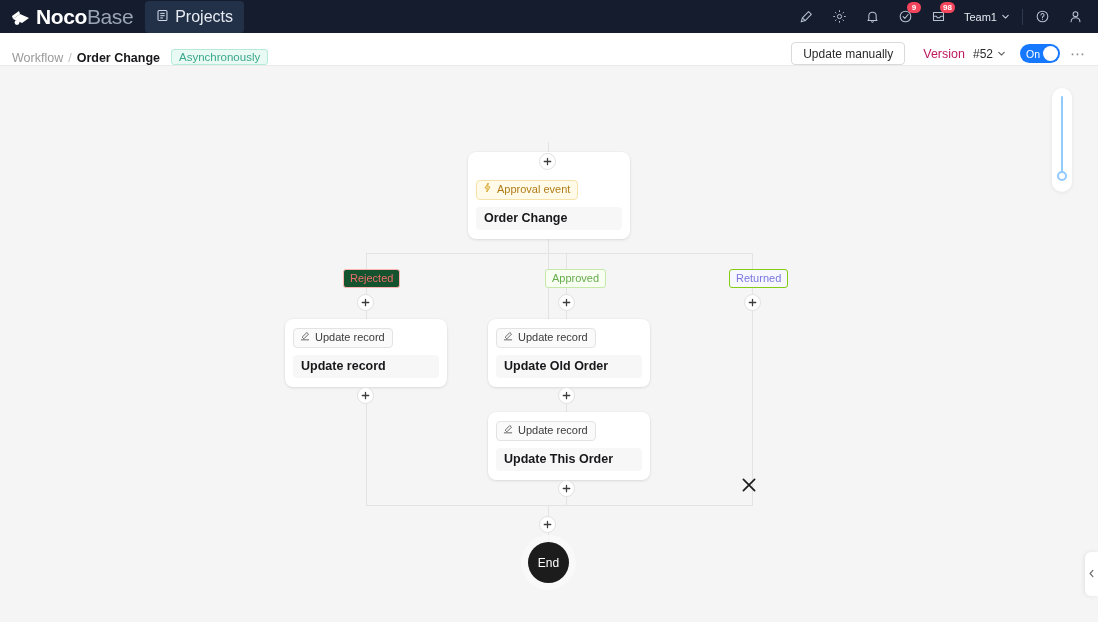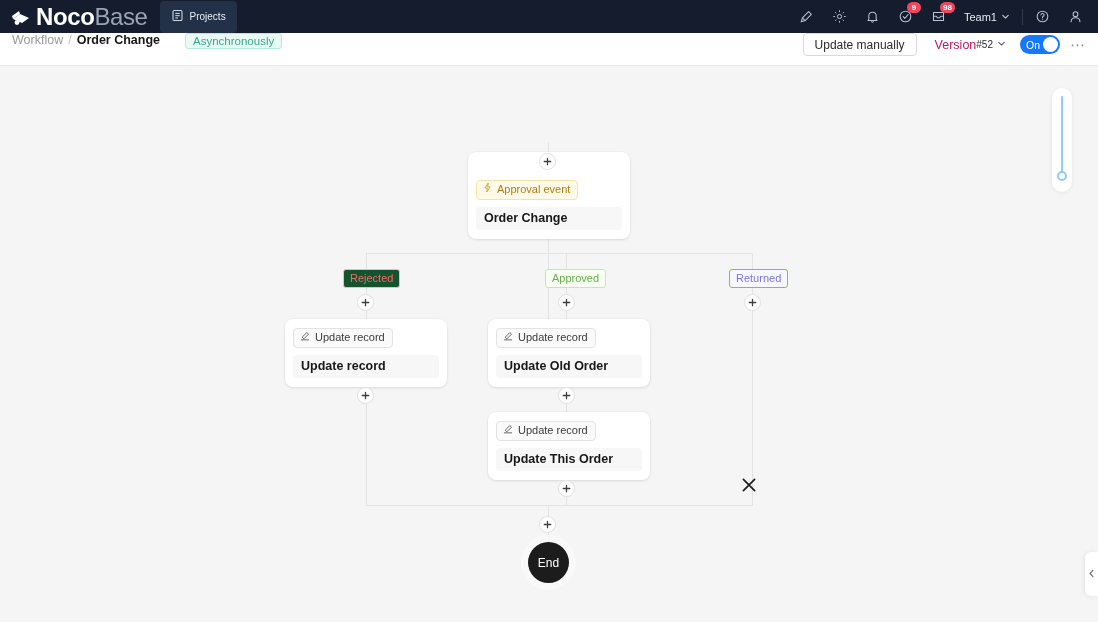--- a/index.html
+++ b/index.html
@@ -12,29 +12,29 @@
 
   
   .topbar {
     position: absolute; top: 0; left: 0;
     width: 1098px; height: 33px;
     background: #141c2e;
     display: flex; align-items: center;
   }
   .logo { display: flex; align-items: center; margin-left: 10px; }
   .logo-cube { width: 22px; height: 20px; position: relative; margin-right: 4px; }
-  .logo-text { font-size: 24px; letter-spacing: -0.4px; line-height: 1; }
+  .logo-text { font-size: 21px; letter-spacing: -0.4px; line-height: 1; }
   .logo-noco { color: #ffffff; font-weight: 700; }
   .logo-base { color: #9aa4b4; font-weight: 400; }
 
   .proj-tab {
     display: flex; align-items: center; gap: 6px;
     margin-left: 12px; height: 29px; padding: 16px 11px;
     background: #223048; border-radius: 4px;
-    color: #e8ecf2; font-size: 10px;
+    color: #e8ecf2; font-size: 16px;
   }
   .spacer { flex: 1; }
 
   .hdr-icons { display: flex; align-items: center; gap: 0px; padding-right: 6px; }
   .hic {
     width: 33px; height: 33px;
     display: flex; align-items: center; justify-content: center;
     color: #cfd6e0; position: relative;
   }
   .badge {
@@ -49,40 +49,40 @@
     color: #e3e8ef; font-size: 11px; padding: 0 9px;
   }
   .hdr-div { width: 1px; height: 16px; background: #2c3a52; margin: 0 3px; }
 
   
   .crumbbar {
     position: absolute; top: 33px; left: 0;
     width: 1098px; height: 33px;
     background: #ffffff;
     border-bottom: 1px solid #eaeaea;
-    display: flex; align-items: flex-start; gap: 14px;
+    display: flex; align-items: flex-end;
   }
   .crumb { margin-left: 12px; font-size: 12.5px; display: flex; align-items: center; gap: 5px; }
   .crumb-root { color: #9a9a9a; }
   .crumb-sep { color: #c2c2c2; }
   .crumb-cur { color: #18181b; font-weight: 700; }
   .async-tag {
     margin-left: 11px; padding: 1px 7px;
     background: #e9f9f4; border: 1px solid #b5ead9;
     border-radius: 3px; color: #3aa88a; font-size: 11.5px;
   }
   .crumb-right { display: flex; align-items: center; gap: 0; padding-right: 8px; }
   .exec-btn {
     height: 23px; padding: 0 11px;
     border: 1px solid #d9d9d9; border-radius: 4px;
     background: #fff; color: #2b2b2b; font-size: 12px;
     display: flex; align-items: center; cursor: pointer;
   }
   .ver-lbl { margin-left: 18px; color: #be185d; font-size: 12.5px; }
-  .ver-num { margin-left: 0; color: #2b2b2b; font-size: 10px; display:flex; align-items:center; gap:4px; }
+  .ver-num { margin-left: 8px; color: #2b2b2b; font-size: 12px; display:flex; align-items:center; gap:4px; }
   .toggle {
     margin-left: 14px; width: 40px; height: 19px;
     background: #1677ff; border-radius: 10px;
     position: relative; display: flex; align-items: center; cursor: pointer;
   }
   .toggle-lbl { color: #fff; font-size: 10.5px; margin-left: 6px; }
   .toggle-knob {
     position: absolute; right: 2px; top: 2px;
     width: 15px; height: 15px; border-radius: 50%; background: #fff;
   }

